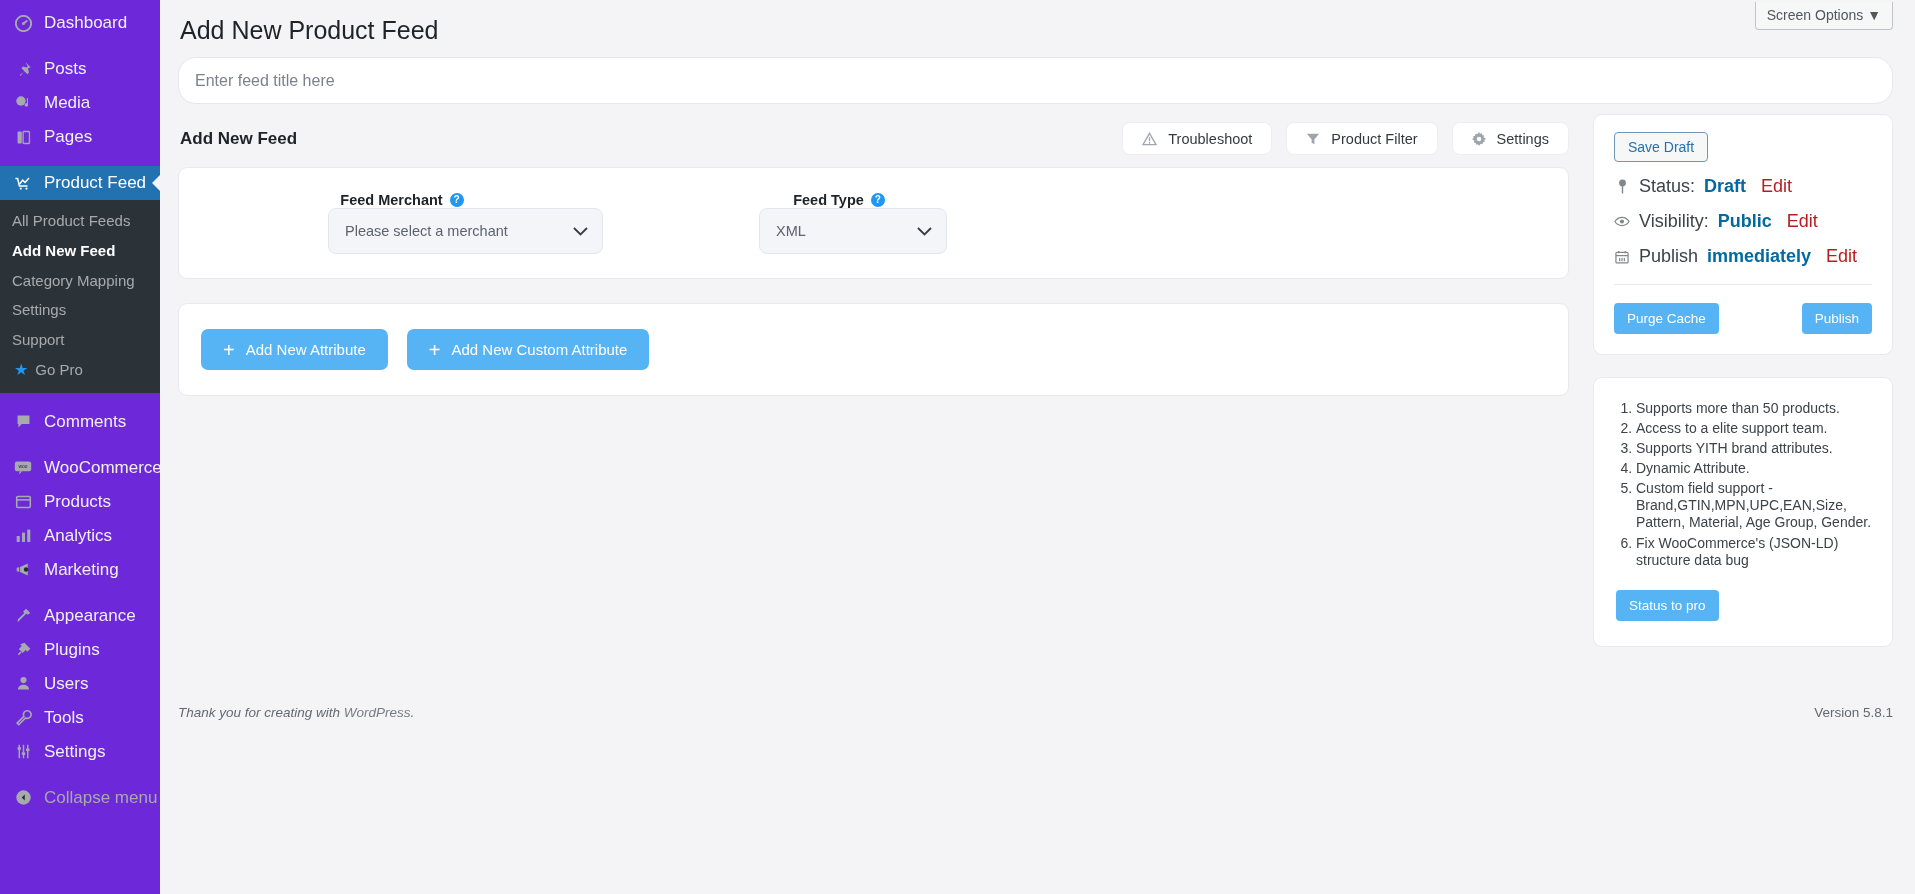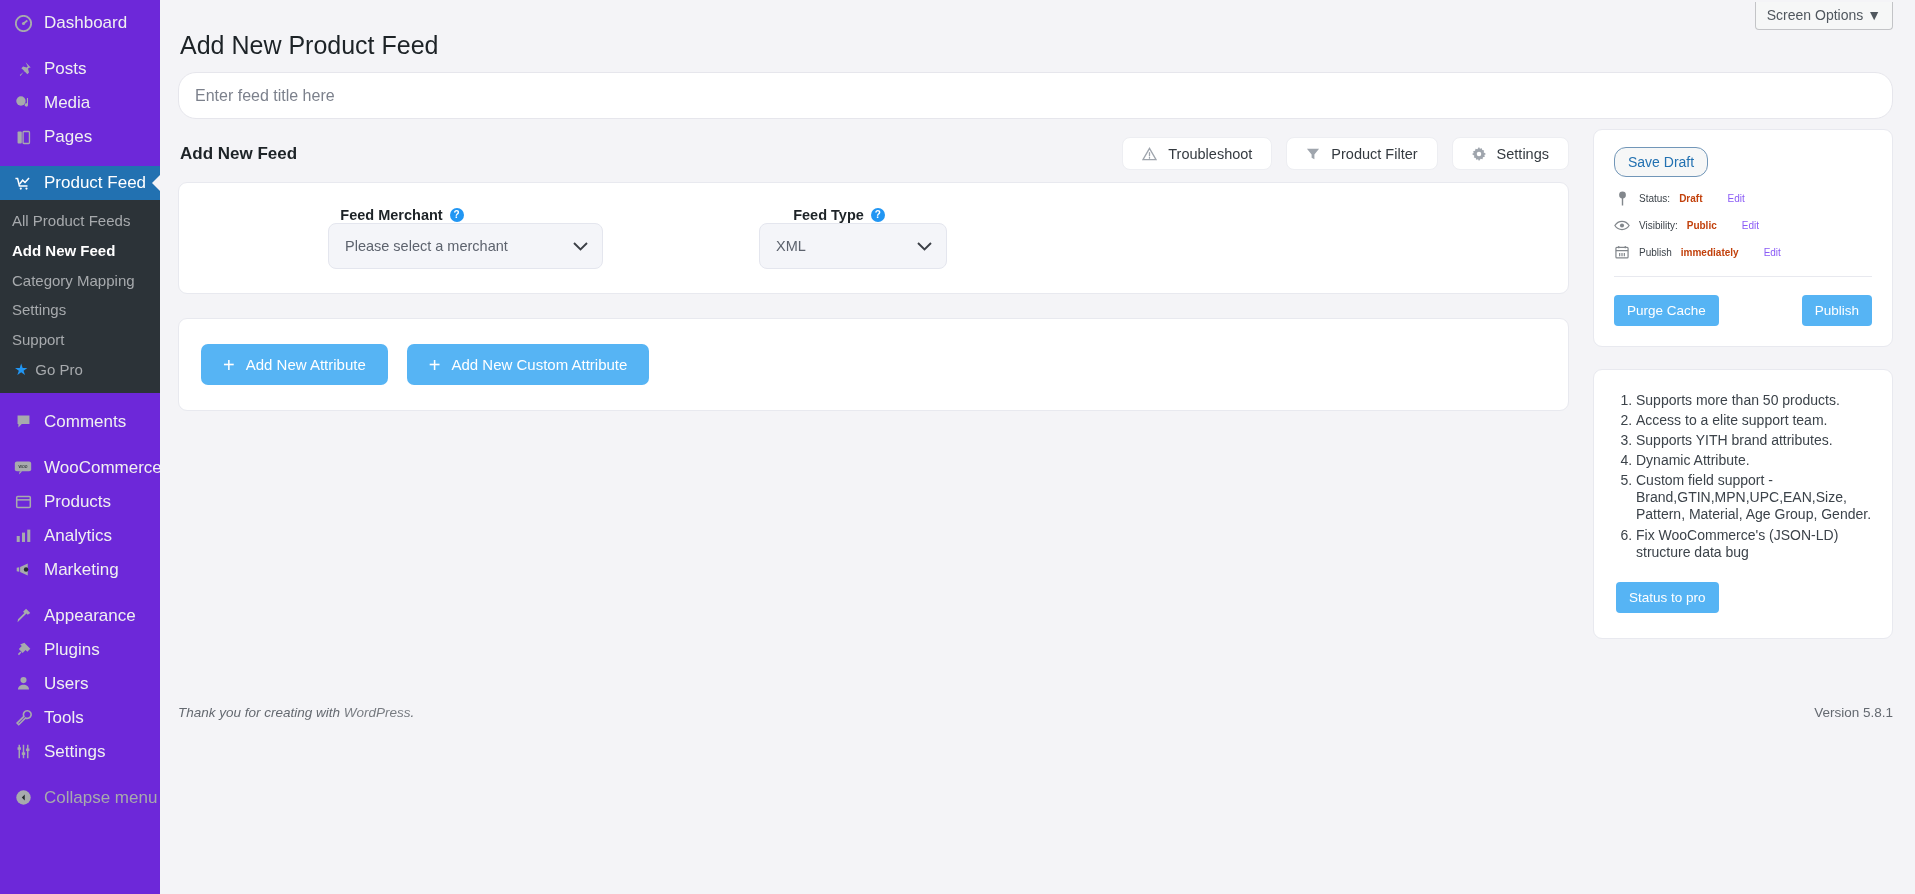--- a/index.html
+++ b/index.html
@@ -50,21 +50,21 @@
   }
   .submenu-item.current { color:#fff; font-weight: bold; }
   .submenu-item.gopro { display:flex; align-items:center; gap:7px; padding-left: 14px; }
   .star { color:#2196f3; font-size: 16px; line-height:1; }
   .collapse { color:#a7aaad; }
 
   
   .main {
     flex: 1; position: relative;
     background: #f4f4f7;
-    padding: 15px 22px 0 18px;
+    padding: 0 22px 0 18px;
     overflow: hidden;
   }
   .screen-options {
     position: absolute; top: 2px; right: 22px;
     background: #f6f7f7; border: 1px solid #c3c4c7;
     border-top: none;
     border-radius: 0 0 4px 4px;
     font-size: 14px; color: #50575e;
     padding: 5px 11px 6px 11px;
     cursor: pointer;
@@ -153,32 +153,32 @@
     height: 41px; padding: 0 22px;
     font-size: 15px; cursor:pointer;
     font-family: "Liberation Sans", sans-serif;
   }
   .bluebtn .plus { font-size: 20px; font-weight: 300; line-height:1; }
 
   
   .pub-card { padding: 17px 20px 20px 20px; }
   .savedraft {
     background:#f6f7f7; border:1px solid #7196b8;
-    color:#2271b1; border-radius:12px;
+    color:#2271b1; border-radius:4px;
     font-size: 14px; padding: 6px 13px; cursor:pointer;
     font-family: "Liberation Sans", sans-serif;
   }
   .pub-line {
     display:flex; align-items:center; gap:9px;
-    font-size: 10px; color:#3c434a;
+    font-size: 18px; color:#3c434a;
     margin-top: 14px;
   }
   .pub-line .pi { color:#82878c; width:16px; display:flex; align-items:center; justify-content:center; }
-  .pub-line b { font-weight: bold; color:#c2410c; }
-  .pub-line a { color:#8b5cf6; text-decoration:none; cursor:pointer; margin-left:16px;}
+  .pub-line b { font-weight: bold; color:#0369a1; }
+  .pub-line a { color:#b91c1c; text-decoration:none; cursor:pointer; margin-left:6px;}
   .pub-div { border-top:1px solid #e8e9ef; margin: 17px 0 0 0; }
   .pub-actions { display:flex; justify-content:space-between; align-items:center; margin-top: 18px; }
   .smallblue {
     background:#56b4f4; color:#fff; border:none; border-radius:4px;
     font-size:13.5px; padding: 8px 13px; cursor:pointer;
     font-family: "Liberation Sans", sans-serif;
   }
 
   .prem-card { margin-top: 22px; padding: 22px 20px 25px 22px; }
   .prem-title { font-size: 16.5px; font-weight: bold; color:#1d2327; margin-bottom: 12px; }

